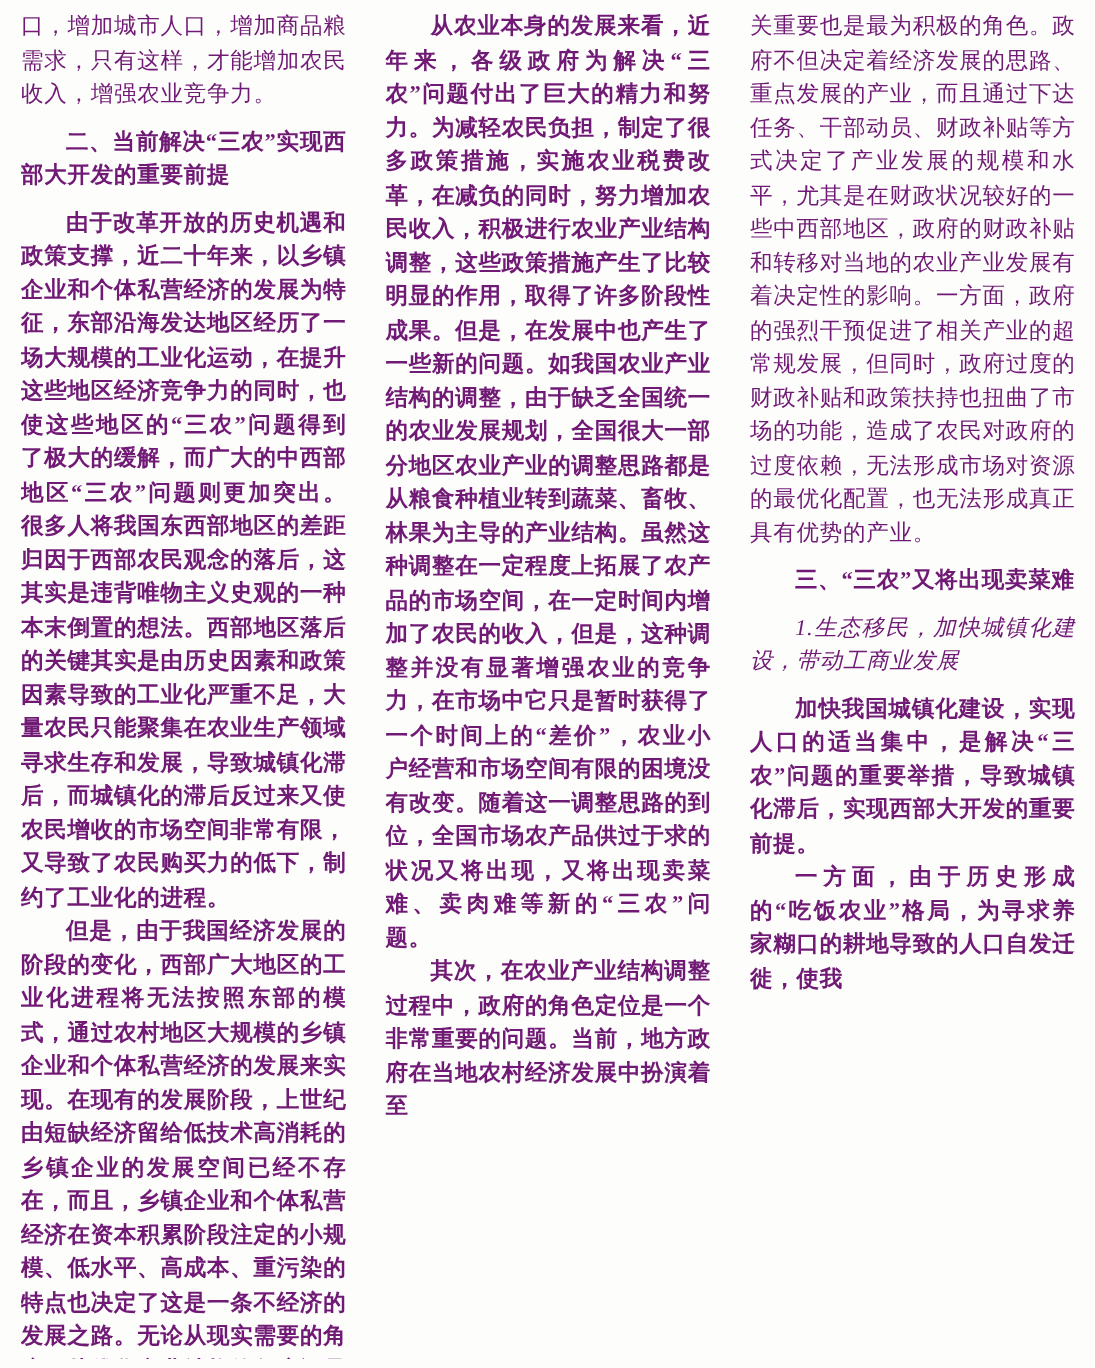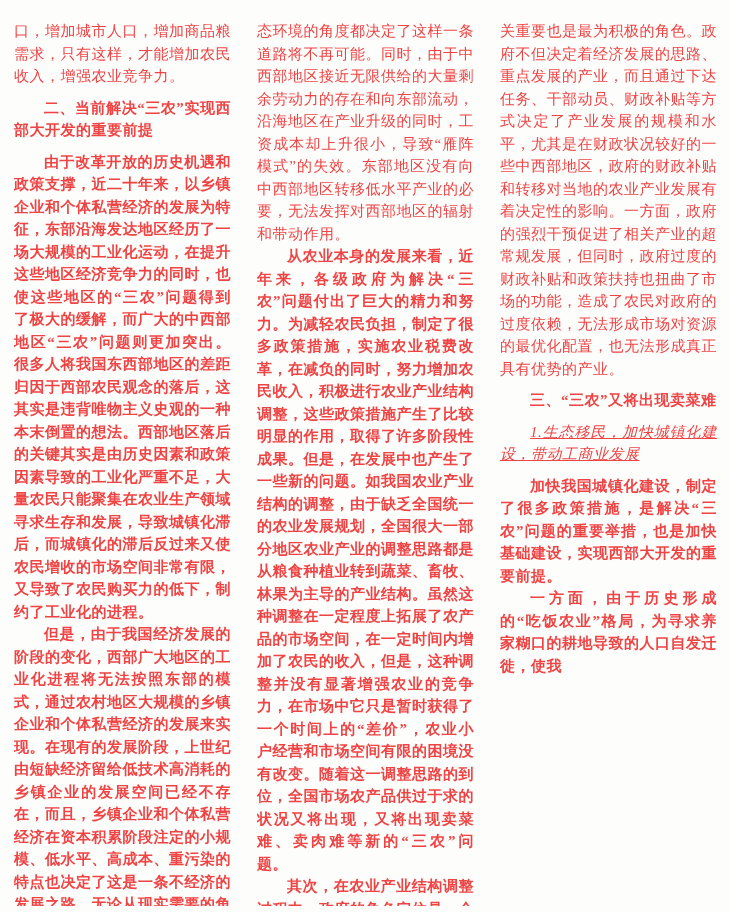--- a/index.html
+++ b/index.html
@@ -8,23 +8,23 @@
     background: #e8e8e8;
   }
   .page {
     position: relative;
     width: 730px;
     height: 912px;
     margin: 0 auto;
     background: #fdfdfc;
     overflow: hidden;
     box-sizing: border-box;
-    padding: 20px 13px 6px 14px;
+    padding: 7px 13px 6px 14px;
     font-family: "Liberation Serif", "DejaVu Serif", serif;
-    color: #ef4444;
+    color: #701a75;
   }
   .cols {
     display: flex;
     gap: 26px;
     height: 100%;
   }
   .col {
     width: 217px;
     flex: 0 0 217px;
     overflow: hidden;
@@ -44,48 +44,46 @@
   .cont {
     text-indent: 0;
   }
   .head {
     font-weight: bold;
     margin: 9px 0 9px 0 !important;
   }
   .subhead {
     font-style: italic;
     margin: 9px 0 9px 0 !important;
-    text-decoration: underline;
   }
   .para {
     margin: 0;
     font-weight: bold;
   }
 </style>
 </head>
 <body>
 
 <div class="page">
   <div class="cols">
 
     <div class="col">
       <p class="cont">口，增加城市人口，增加商品粮需求，只有这样，才能增加农民收入，增强农业竞争力。</p>
       <p class="head">二、当前解决“三农”实现西部大开发的重要前提</p>
       <p class="para">由于改革开放的历史机遇和政策支撑，近二十年来，以乡镇企业和个体私营经济的发展为特征，东部沿海发达地区经历了一场大规模的工业化运动，在提升这些地区经济竞争力的同时，也使这些地区的“三农”问题得到了极大的缓解，而广大的中西部地区“三农”问题则更加突出。很多人将我国东西部地区的差距归因于西部农民观念的落后，这其实是违背唯物主义史观的一种本末倒置的想法。西部地区落后的关键其实是由历史因素和政策因素导致的工业化严重不足，大量农民只能聚集在农业生产领域寻求生存和发展，导致城镇化滞后，而城镇化的滞后反过来又使农民增收的市场空间非常有限，又导致了农民购买力的低下，制约了工业化的进程。</p>
       <p class="para">但是，由于我国经济发展的阶段的变化，西部广大地区的工业化进程将无法按照东部的模式，通过农村地区大规模的乡镇企业和个体私营经济的发展来实现。在现有的发展阶段，上世纪由短缺经济留给低技术高消耗的乡镇企业的发展空间已经不存在，而且，乡镇企业和个体私营经济在资本积累阶段注定的小规模、低水平、高成本、重污染的特点也决定了这是一条不经济的发展之路。无论从现实需要的角度，从优化产业结构的角度还是从保护生</p>
     </div>
 
     <div class="col">
-      <p class="cont">态环境的角度都决定了这样一条道路将不再可能。同时，由于中西部地区接近无限供给的大量剩余劳动力的存在和向东部流动，沿海地区在产业升级的同时，工资成本却上升很小，导致“雁阵模式”的失效。东部地区没有向中西部地区转移低水平产业的必要，无法发挥对西部地区的辐射和带动作用。</p>
       <p class="para">从农业本身的发展来看，近年来，各级政府为解决“三农”问题付出了巨大的精力和努力。为减轻农民负担，制定了很多政策措施，实施农业税费改革，在减负的同时，努力增加农民收入，积极进行农业产业结构调整，这些政策措施产生了比较明显的作用，取得了许多阶段性成果。但是，在发展中也产生了一些新的问题。如我国农业产业结构的调整，由于缺乏全国统一的农业发展规划，全国很大一部分地区农业产业的调整思路都是从粮食种植业转到蔬菜、畜牧、林果为主导的产业结构。虽然这种调整在一定程度上拓展了农产品的市场空间，在一定时间内增加了农民的收入，但是，这种调整并没有显著增强农业的竞争力，在市场中它只是暂时获得了一个时间上的“差价”，农业小户经营和市场空间有限的困境没有改变。随着这一调整思路的到位，全国市场农产品供过于求的状况又将出现，又将出现卖菜难、卖肉难等新的“三农”问题。</p>
       <p class="para">其次，在农业产业结构调整过程中，政府的角色定位是一个非常重要的问题。当前，地方政府在当地农村经济发展中扮演着至</p>
     </div>
 
     <div class="col">
       <p class="cont">关重要也是最为积极的角色。政府不但决定着经济发展的思路、重点发展的产业，而且通过下达任务、干部动员、财政补贴等方式决定了产业发展的规模和水平，尤其是在财政状况较好的一些中西部地区，政府的财政补贴和转移对当地的农业产业发展有着决定性的影响。一方面，政府的强烈干预促进了相关产业的超常规发展，但同时，政府过度的财政补贴和政策扶持也扭曲了市场的功能，造成了农民对政府的过度依赖，无法形成市场对资源的最优化配置，也无法形成真正具有优势的产业。</p>
       <p class="head">三、“三农”又将出现卖菜难</p>
       <p class="subhead">1.生态移民，加快城镇化建设，带动工商业发展</p>
-      <p class="para">加快我国城镇化建设，制定了很多政策措施，是解决“三农”问题的重要举措，也是加快基础建设，实现西部大开发的重要前提。</p>
+      <p class="para">加快我国城镇化建设，实现人口的适当集中，是解决“三农”问题的重要举措，导致城镇化滞后，实现西部大开发的重要前提。</p>
       <p class="para">一方面，由于历史形成的“吃饭农业”格局，为寻求养家糊口的耕地导致的人口自发迁徙，使我</p>
     </div>
 
   </div>
 </div>
 
 </body></html>

